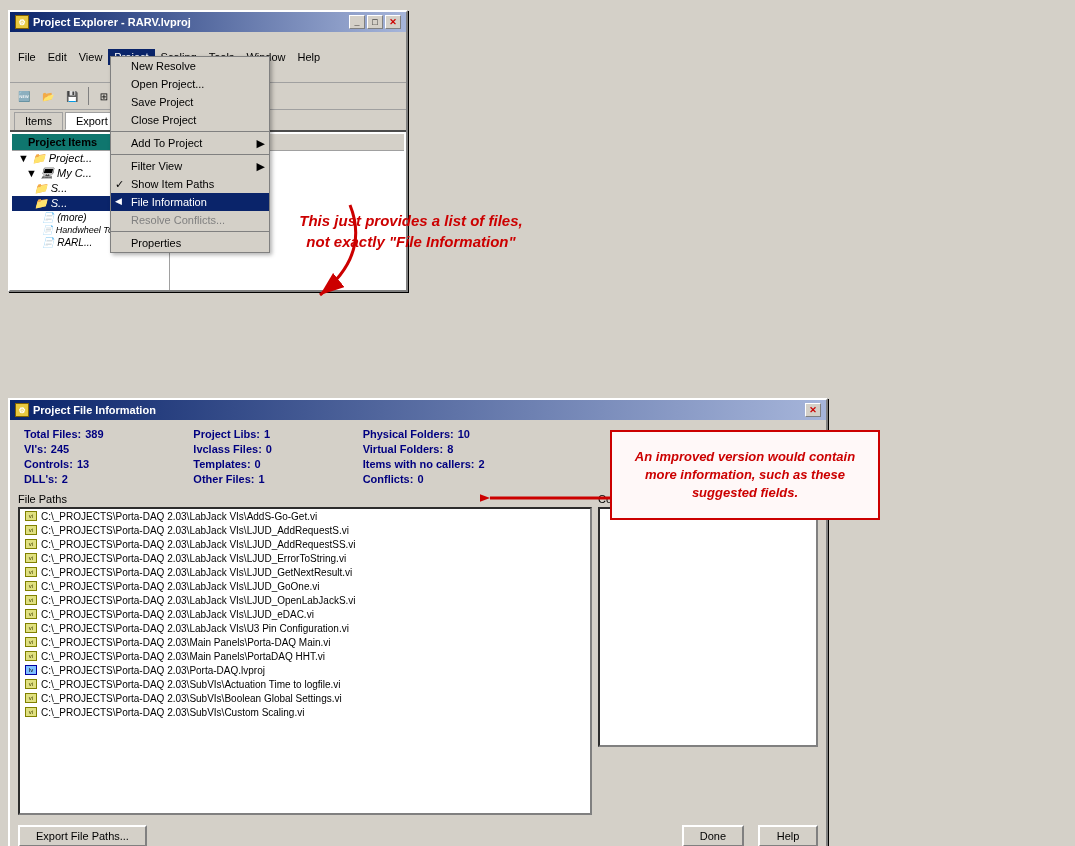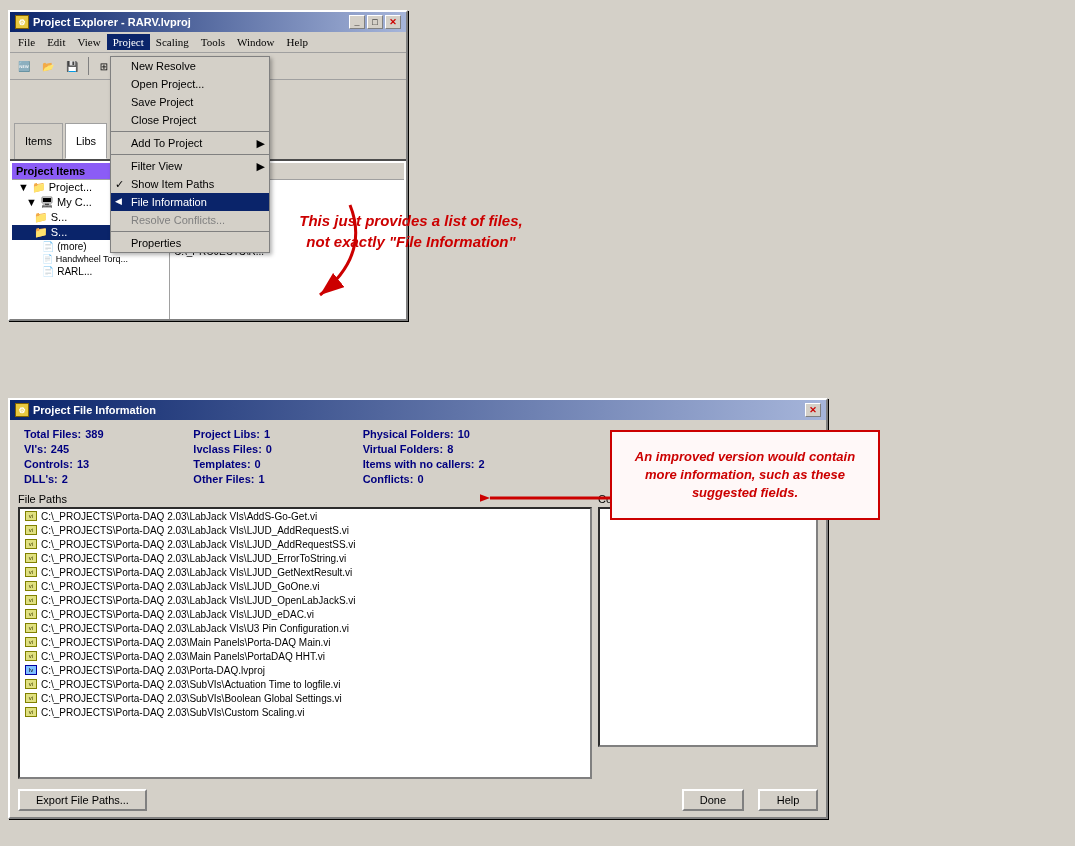--- a/index.html
+++ b/index.html
@@ -69,22 +69,21 @@
       cursor: pointer;
       color: #000;
     }
     .win-btn.close { color: #c00; font-weight: bold; }
 
     
     .menubar {
       background: #d4d0c8;
       border-bottom: 1px solid #a0a0a0;
       display: flex;
-      padding: 2px 2px;
-      font-family: Liberation Serif, serif;
+      padding: 17px 2px;
     }
     .menu-item {
       padding: 2px 6px;
       cursor: pointer;
       font-size: 11px;
     }
     .menu-item:hover, .menu-item.active {
       background: #0a246a;
       color: #fff;
     }
@@ -111,72 +110,72 @@
     }
     .tb-sep { width: 1px; height: 18px; background: #808080; margin: 0 2px; }
 
     
     .tab-row {
       display: flex;
       background: #d4d0c8;
       padding: 2px 4px 0;
     }
     .tab-btn {
-      padding: 11px 10px;
+      padding: 2px 10px;
       font-size: 11px;
       cursor: pointer;
       background: #d4d0c8;
       border: 1px solid #a0a0a0;
       border-bottom: none;
       margin-right: 2px;
-      margin-top: 41px;
     }
     .tab-btn.active {
       background: #fff;
       border-bottom: 1px solid #fff;
     }
 
     
     .explorer-body {
       display: flex;
       height: 160px;
       background: #fff;
       border-top: 2px inset #a0a0a0;
     }
     .tree-panel {
       width: 160px;
       border-right: 1px solid #a0a0a0;
       overflow: hidden;
       padding: 2px;
     }
     .panel-header {
-      background: #8b5cf6;
+      background: #0f766e;
+      font-weight: bold;
+      padding: 2px 16px;
+      border-bottom: 1px solid #a0a0a0;
+      font-size: 11px;
+    }
+    .paths-panel {
+      flex: 1;
+      padding: 2px;
+    }
+    .paths-header {
+      background: #d4d0c8;
       font-weight: bold;
       padding: 2px 4px;
       border-bottom: 1px solid #a0a0a0;
       font-size: 11px;
     }
-    .paths-panel {
-      flex: 1;
-      padding: 2px;
-    }
-    .paths-header {
-      background: #d4d0c8;
-      font-weight: bold;
-      padding: 2px 4px;
-      border-bottom: 1px solid #a0a0a0;
-      font-size: 11px;
-    }
     .tree-item {
       display: flex;
       align-items: flex-start;
       padding: 1px 2px;
       font-size: 11px;
       white-space: nowrap;
       overflow: hidden;
+      font-style: italic;
     }
     .tree-item.selected {
       background: #0a246a;
       color: #fff;
     }
     .path-item {
       font-size: 10px;
       padding: 1px 2px;
       white-space: nowrap;
       overflow: hidden;
@@ -298,21 +297,21 @@
       width: 220px;
     }
     .col-label {
       font-size: 11px;
       color: #000;
       margin-bottom: 2px;
     }
     .list-box {
       background: #fff;
       border: 2px inset #808080;
-      height: 272px;
+      height: 308px;
       overflow-y: auto;
       overflow-x: auto;
     }
     .list-box-right {
       background: #fff;
       border: 2px inset #808080;
       height: 240px;
       overflow-y: auto;
     }
     .list-entry {
@@ -443,21 +442,21 @@
     <div class="tb-btn">⊞</div>
     <div class="tb-btn">⊟</div>
     <div class="tb-sep"></div>
     <div class="tb-btn">▶</div>
     <div class="tb-btn">⏹</div>
     <div class="tb-btn">⏸</div>
   </div>
 
   <div class="tab-row">
     <div class="tab-btn">Items</div>
-    <div class="tab-btn active">Libs</div>
+    <div class="tab-btn active">Export</div>
   </div>
 
   <div class="explorer-body">
     <div class="tree-panel">
       <div class="panel-header">Project Items</div>
       <div class="tree-item">
         <span style="margin-left:4px;">▼ 📁 Project...</span>
       </div>
       <div class="tree-item">
         <span style="margin-left:12px;">▼ 🖥 My C...</span>

